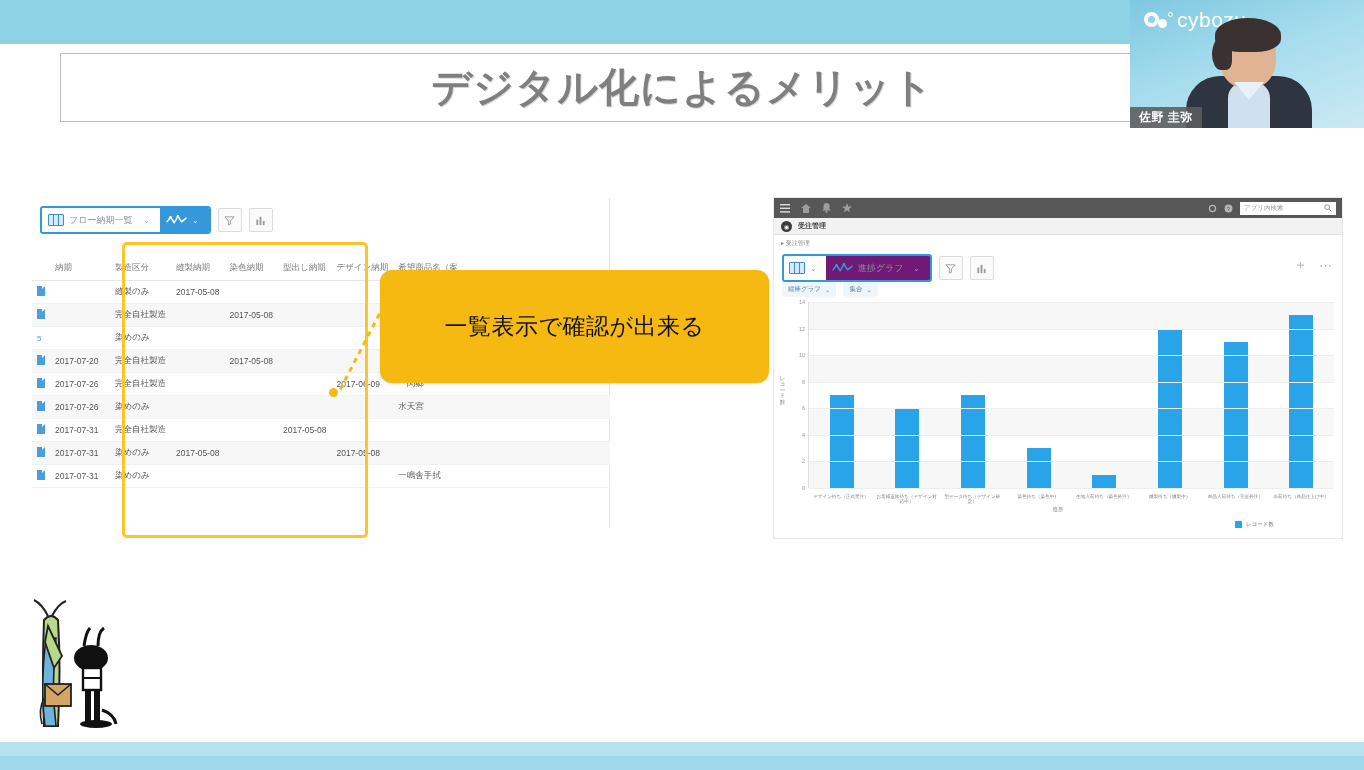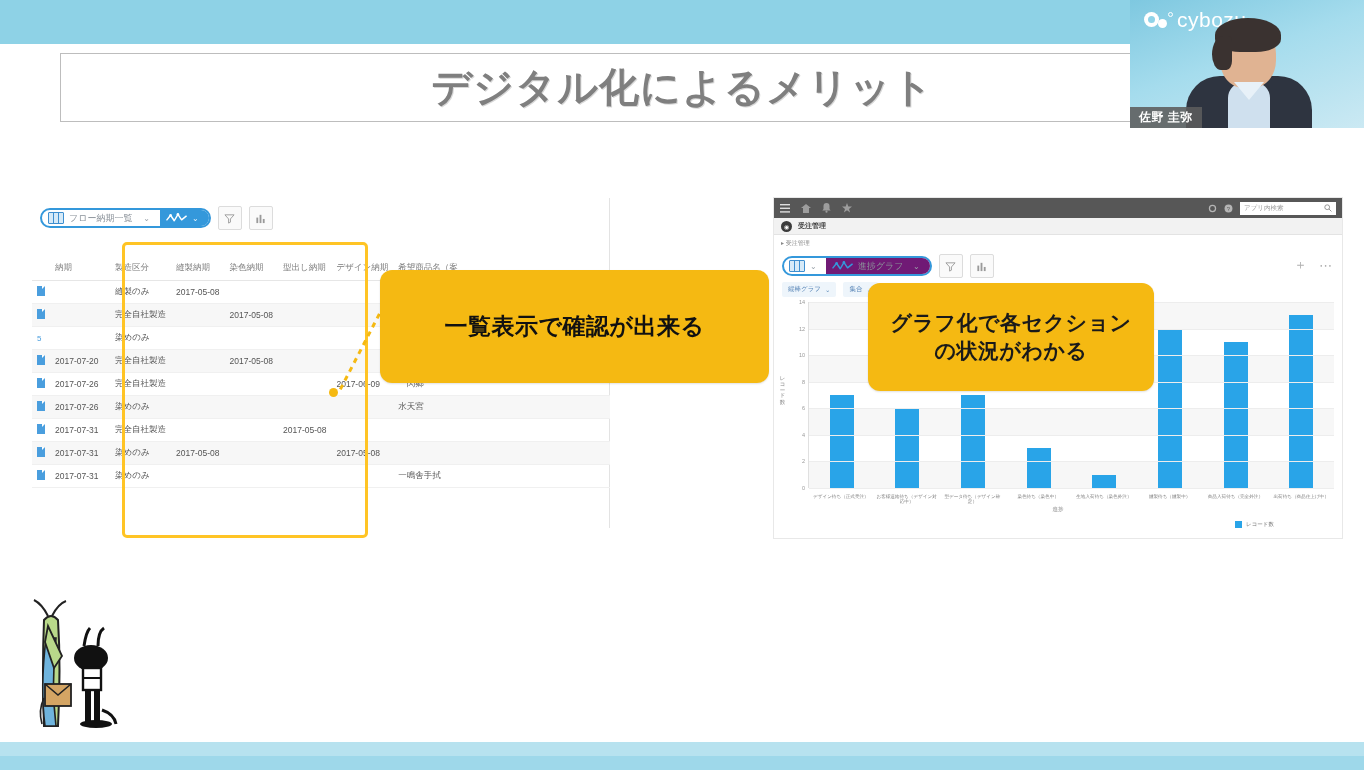--- a/index.html
+++ b/index.html
@@ -101,22 +101,22 @@
   .shot-left {
     position: absolute; left: 32px; top: 198px; width: 578px; height: 330px;
     background: #fff;
   }
   .shot-left .white-pane {
     position:absolute; left:0; top:0; width:100%; height:100%;
     background:#fff; border-right:1px solid #e3e3e3;
   }
   .toolbar-l { position:absolute; left:8px; top:8px; display:flex; align-items:center; gap:7px; }
   .view-chip {
-    display:flex; align-items:center; height:20px;
-    border:2px solid #3498db; border-radius:10px; overflow:hidden; background:#fff;
+    display:flex; align-items:center; height:28px;
+    border:2px solid #3498db; border-radius:3px; overflow:hidden; background:#fff;
   }
   .view-chip .vleft {
     display:flex; align-items:center; gap:5px; padding:0 6px; height:100%;
     min-width:118px;
   }
   .vicon {
     width:16px; height:12px; border:1.5px solid #3e8fd0; border-radius:1px;
     background:
       linear-gradient(90deg,transparent 4px,#3e8fd0 4px,#3e8fd0 5px,transparent 5px),
       linear-gradient(90deg,transparent 9px,#3e8fd0 9px,#3e8fd0 10px,transparent 10px),
@@ -234,21 +234,21 @@
   }
   .legend .swatch { width:7px; height:7px; background:#29a4e8; }
 
   
   .callout {
     position:absolute; background:#f5b912; border-radius:12px;
     display:flex; flex-direction:column; align-items:center; justify-content:center;
     box-shadow:0 1px 2px rgba(0,0,0,.12);
   }
   .callout .l1 { color:#1a1a1a; font-size:21px; letter-spacing:.5px; }
-  .callout .l2 { color:#111; font-size:23px; font-weight:bold; letter-spacing:.5px; }
+  .callout .l2 { color:#111; font-size:23px; font-weight:normal; letter-spacing:.5px; }
   #callout-left { left:380px; top:270px; width:389px; height:113px; }
   #callout-right { left:868px; top:283px; width:286px; height:108px; }
   #callout-right .l1, #callout-right .l2 {
     font-size:21px; font-weight:bold; color:#1a1a1a; line-height:1.35;
   }
   .leader {
     position:absolute; left:336px; top:300px; width:52px; height:95px;
     pointer-events:none;
   }
   .leader-dot {
@@ -601,24 +601,20 @@
       <div class="xaxis-title">進捗</div>
       <div class="legend">
         <span class="swatch"></span>
         <span>レコード数</span>
       </div>
     </div>
   </div>
 
   <div class="callout" id="callout-left">
     <div class="l2">一覧表示で確認が出来る</div>
-  </div>
-  <div class="callout" id="callout-right">
-    <div class="l1">グラフ化で各セクション</div>
-    <div class="l2">の状況がわかる</div>
   </div>
 
   <svg class="mascots" viewBox="0 0 120 150">
     <g>
       <path d="M30 18 Q24 6 16 2" fill="none" stroke="#222" stroke-width="2"></path>
       <path d="M34 18 Q40 6 48 3" fill="none" stroke="#222" stroke-width="2"></path>
       <path d="M26 22 Q24 70 26 128 L40 128 Q43 70 40 22 Q33 14 26 22 Z" fill="#b9d98a" stroke="#222" stroke-width="2"></path>
       <path d="M28 40 Q22 90 27 128 L38 128 Q33 88 38 40 Z" fill="#6fb4dd" stroke="#222" stroke-width="1.6"></path>
       <path d="M30 28 L44 58 L36 70 L27 44 Z" fill="#b9d98a" stroke="#222" stroke-width="1.8"></path>
       <rect x="27" y="86" width="26" height="22" fill="#d4a564" stroke="#222" stroke-width="1.8"></rect>

